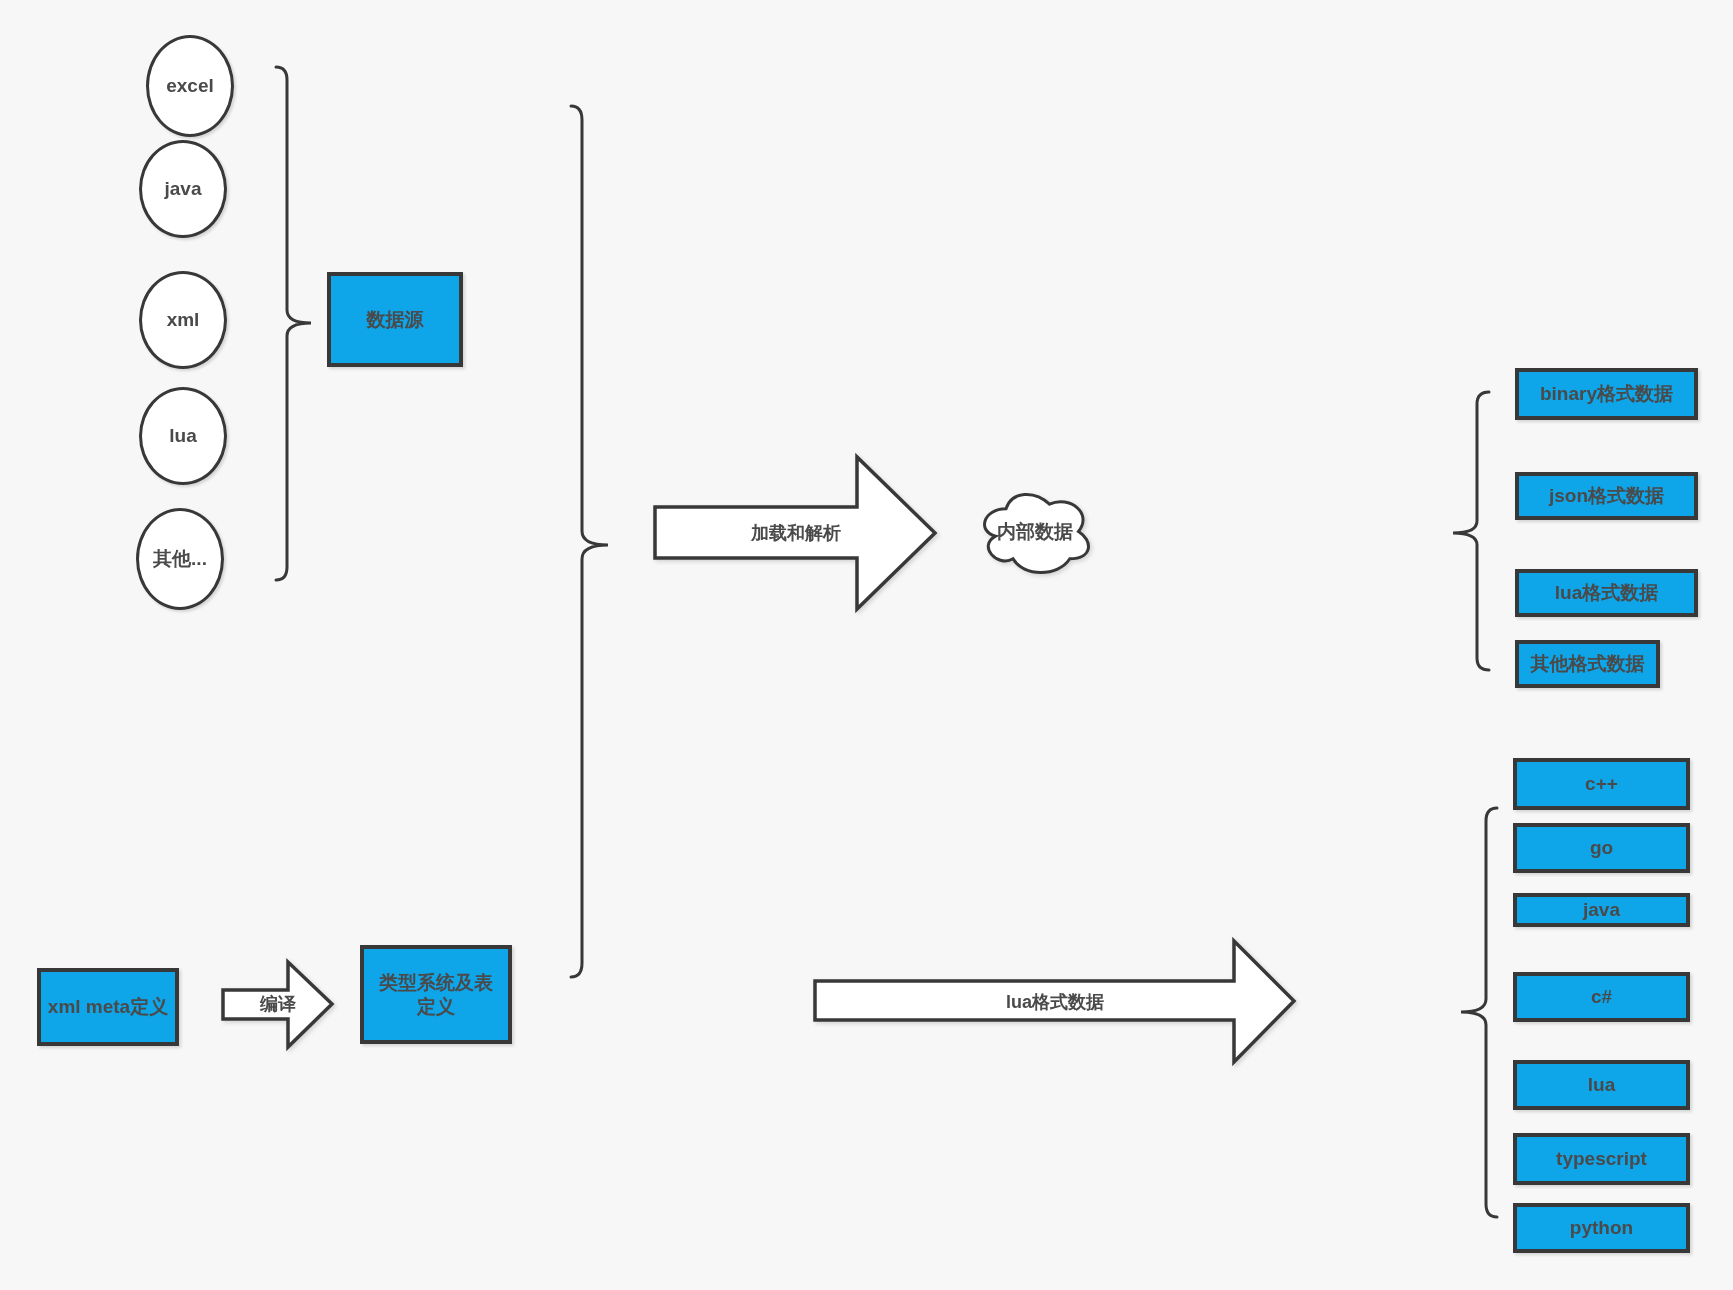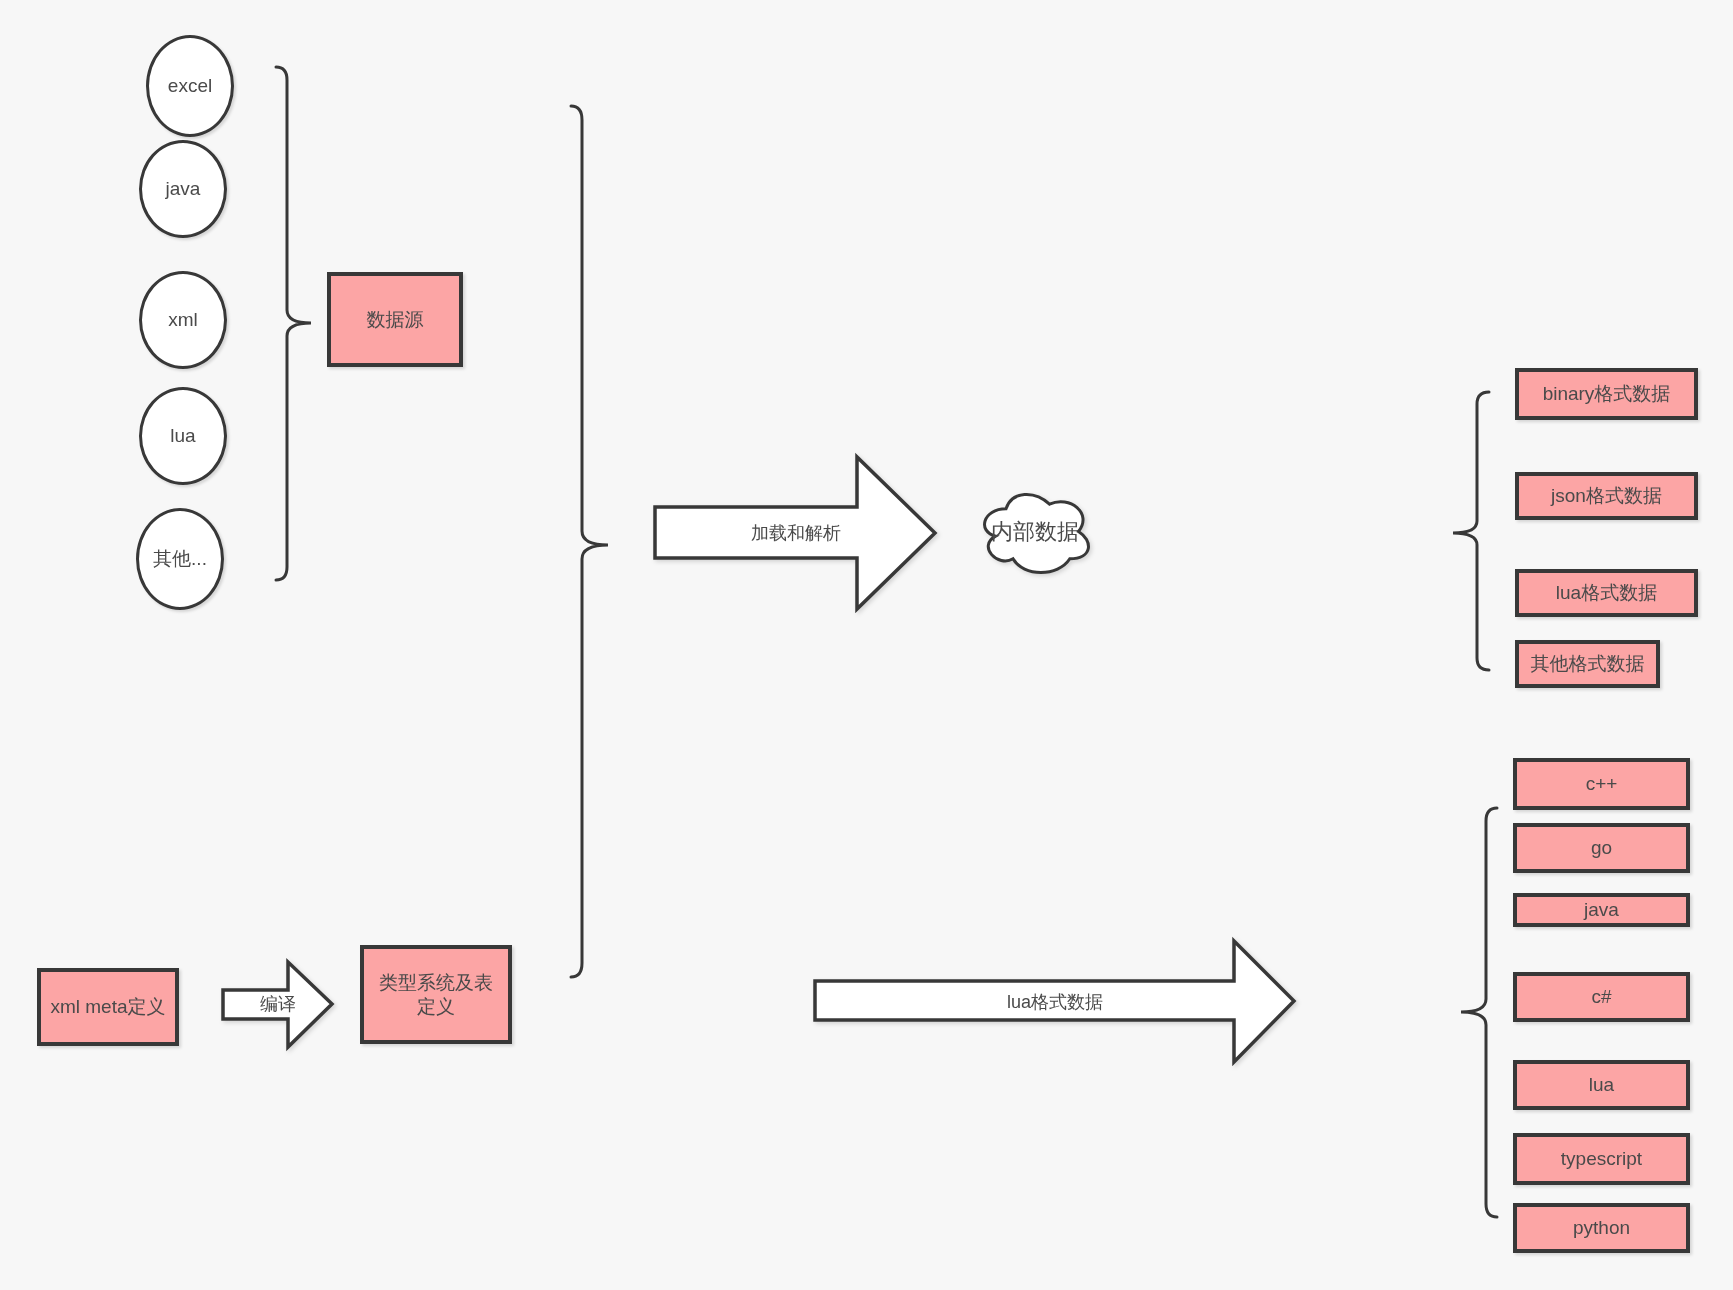--- a/index.html
+++ b/index.html
@@ -1,36 +1,36 @@
 <!DOCTYPE html>
 <html><head>
 <meta charset="utf-8">
 <style>
   html,body{margin:0;padding:0;}
   body{background:#f7f7f7;font-family:"Liberation Sans","DejaVu Sans",sans-serif;}
-  #canvas{position:relative;width:1733px;height:1290px;background:#f7f7f7;overflow:hidden;}
+  #canvas{position:relative;width:1733px;height:1290px;background:#f7f7f7;overflow:hidden;font-weight:bold;}
   .node{position:absolute;box-sizing:border-box;display:flex;align-items:center;justify-content:center;
         text-align:center;color:#4a4a4a;font-size:19px;line-height:1.25;}
   .ellipse{background:#ffffff;border:3px solid #383838;border-radius:50%;
            box-shadow:2px 2px 3px rgba(0,0,0,0.14);}
-  .box{background:#fca5a5;border:4px solid #383838;box-shadow:2px 2px 3px rgba(0,0,0,0.14);padding:2px 6px;}
+  .box{background:#0ea5e9;border:4px solid #383838;box-shadow:2px 2px 3px rgba(0,0,0,0.14);padding:2px 6px;}
   .rounded{border-radius:0;align-items:center;}
   .shape-svg{position:absolute;overflow:visible;}
   .shape-svg svg{display:block;width:100%;height:100%;overflow:visible;}
   .brace path{fill:none;stroke:#383838;stroke-width:3;stroke-linecap:round;}
   .arrow{position:absolute;display:flex;align-items:center;justify-content:center;}
   .arrow svg{position:absolute;left:0;top:0;width:100%;height:100%;overflow:visible;
              filter:drop-shadow(2px 2px 2px rgba(0,0,0,0.14));}
   .arrow polygon{fill:#ffffff;stroke:#383838;stroke-width:3.5;}
   .arrow .lbl{position:relative;z-index:2;color:#4a4a4a;font-size:18px;white-space:nowrap;}
   .cloud{position:absolute;display:flex;align-items:center;justify-content:center;}
   .cloud svg{position:absolute;left:0;top:0;width:100%;height:100%;overflow:visible;
              filter:drop-shadow(2px 2px 2px rgba(0,0,0,0.14));}
   .cloud path{fill:#ffffff;stroke:#383838;stroke-width:3;}
-  .cloud .lbl{position:relative;z-index:2;color:#4a4a4a;font-size:22px;white-space:nowrap;}
+  .cloud .lbl{position:relative;z-index:2;color:#4a4a4a;font-size:19px;white-space:nowrap;}
 </style>
 </head>
 <body>
 
 <div id="canvas">
 
   <div class="node ellipse" style="left:146px;top:35px;width:88px;height:102px">
     <span>excel</span>
   </div>
   <div class="node ellipse" style="left:139px;top:140px;width:88px;height:98px">

